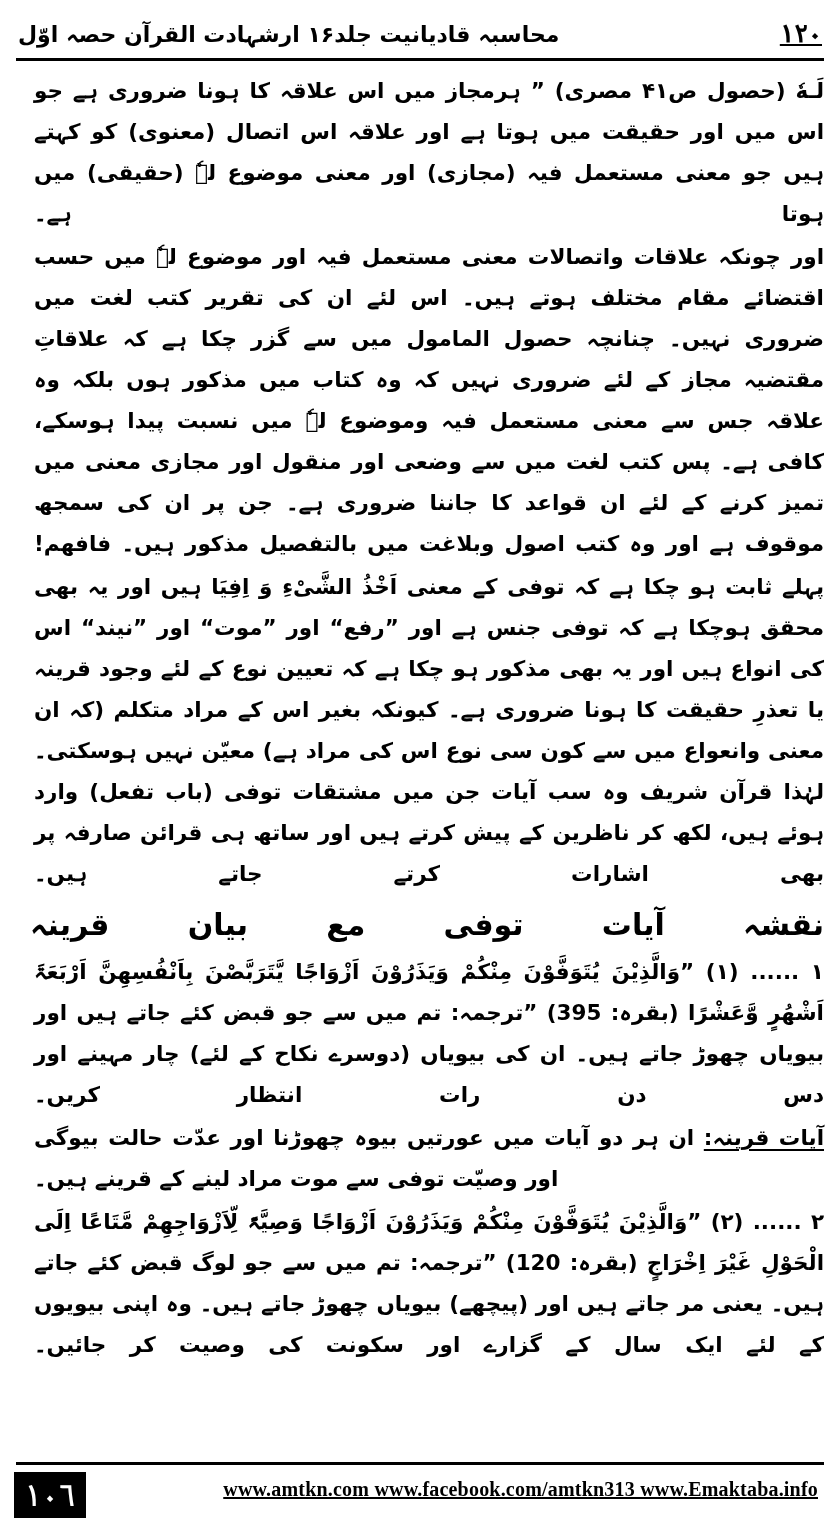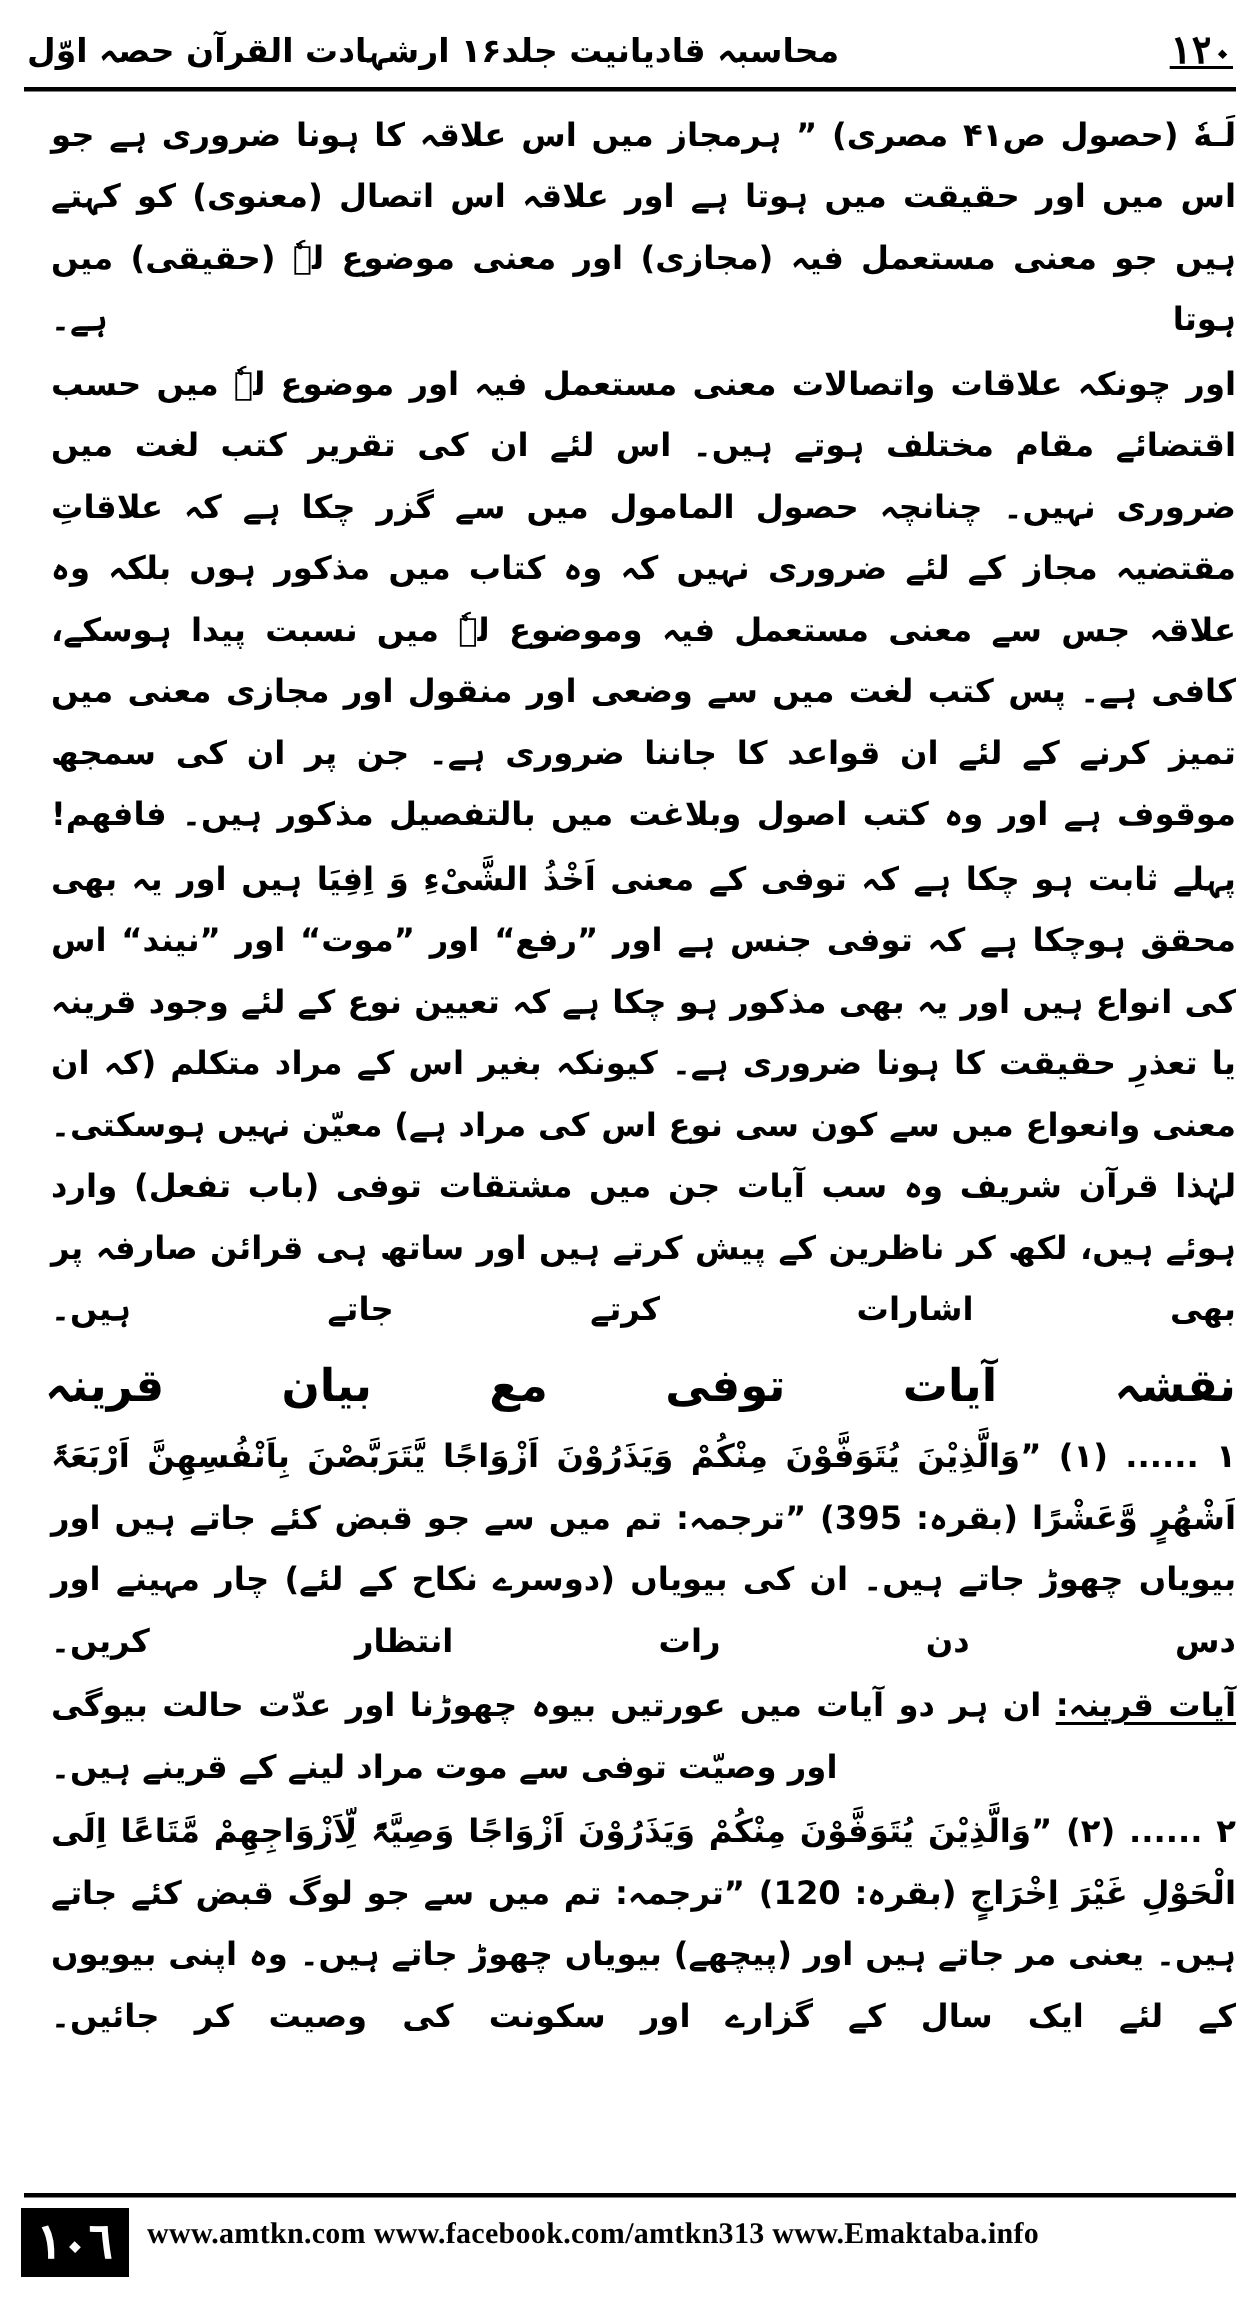--- a/index.html
+++ b/index.html
@@ -111,35 +111,36 @@
   .page-number {
     position: absolute;
     left: 14px;
     top: 1472px;
     width: 72px;
     height: 46px;
     background: #000;
     color: #fff;
     font-family: "Liberation Serif", "DejaVu Serif", serif;
     font-size: 30px;
-    font-weight: 700;
+    font-weight: 400;
     display: flex;
     align-items: center;
     justify-content: center;
   }
   .footer-links {
     position: absolute;
     left: 98px;
     top: 1478px;
     width: 720px;
-    text-align: left;
+    text-align: right;
     font-family: "Liberation Serif", "DejaVu Serif", serif;
     font-size: 20px;
     font-weight: 700;
     letter-spacing: 0.2px;
+    text-decoration: underline;
   }
 </style>
 </head>
 <body>
 
 <div class="page">
 
   <div class="header">
     <div class="header-center">۱۲۰</div>
     <div class="header-right">محاسبہ قادیانیت جلد۱۶ ارشہادت القرآن حصہ اوّل</div>

